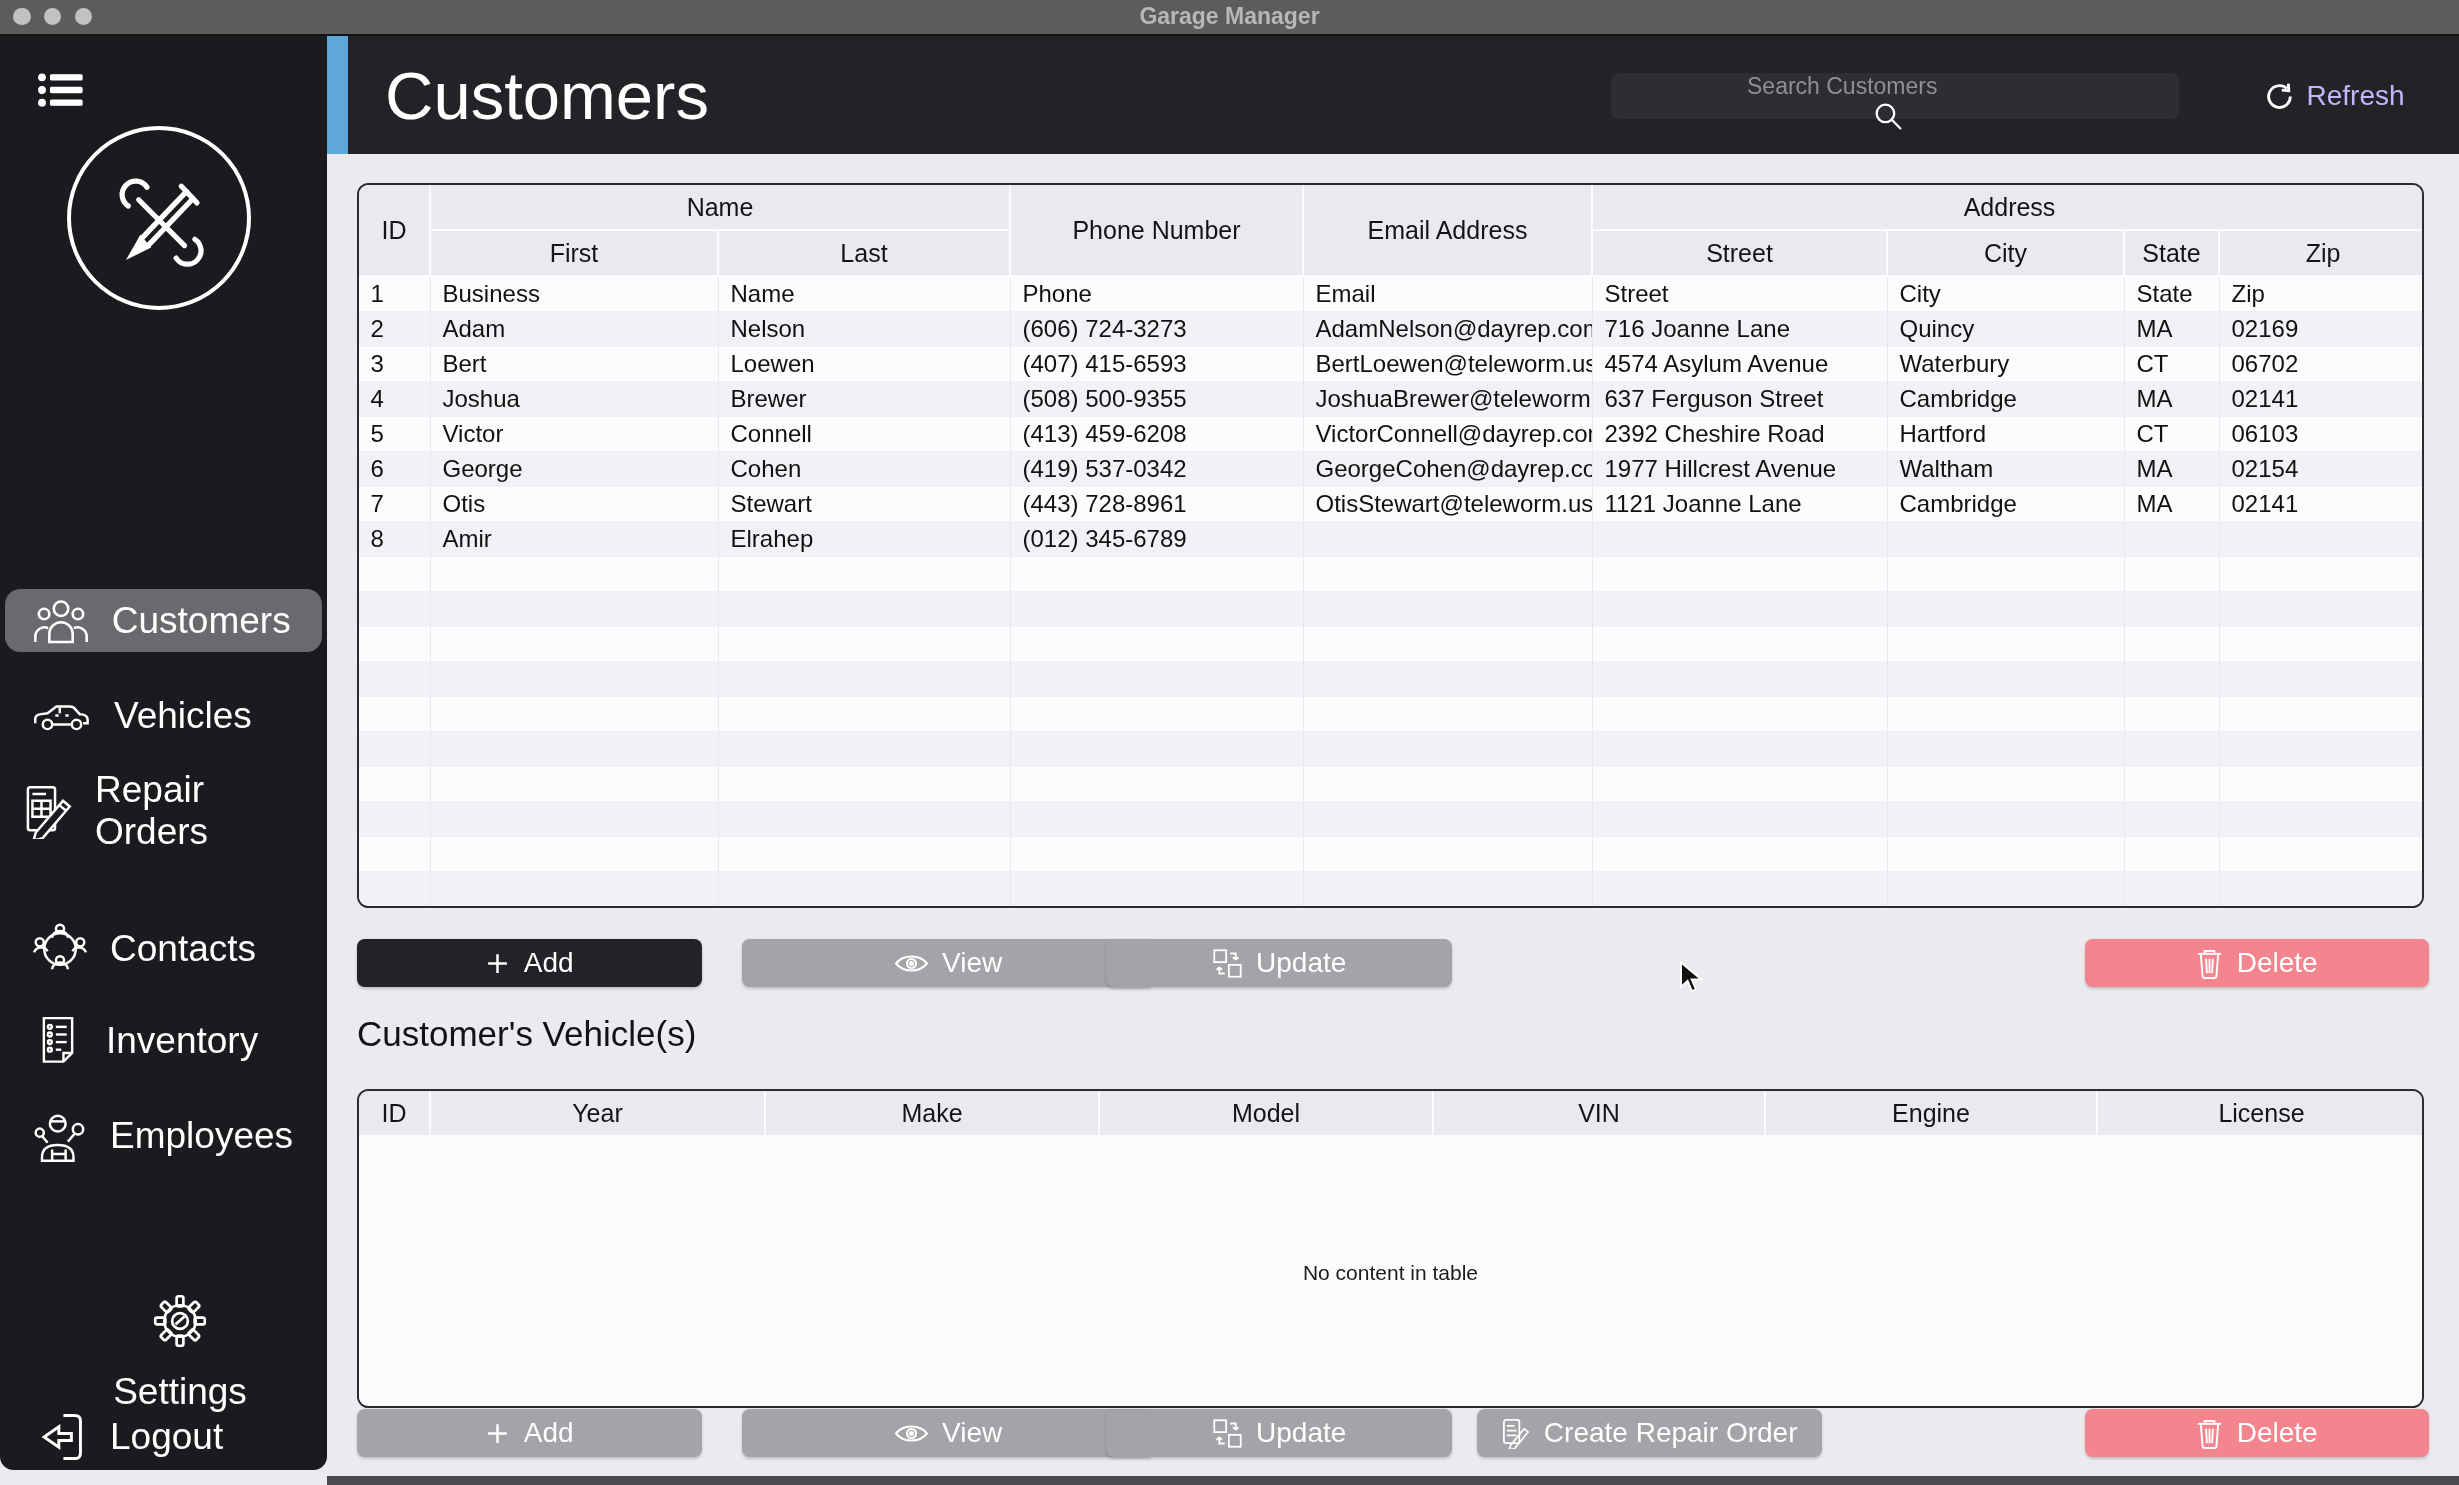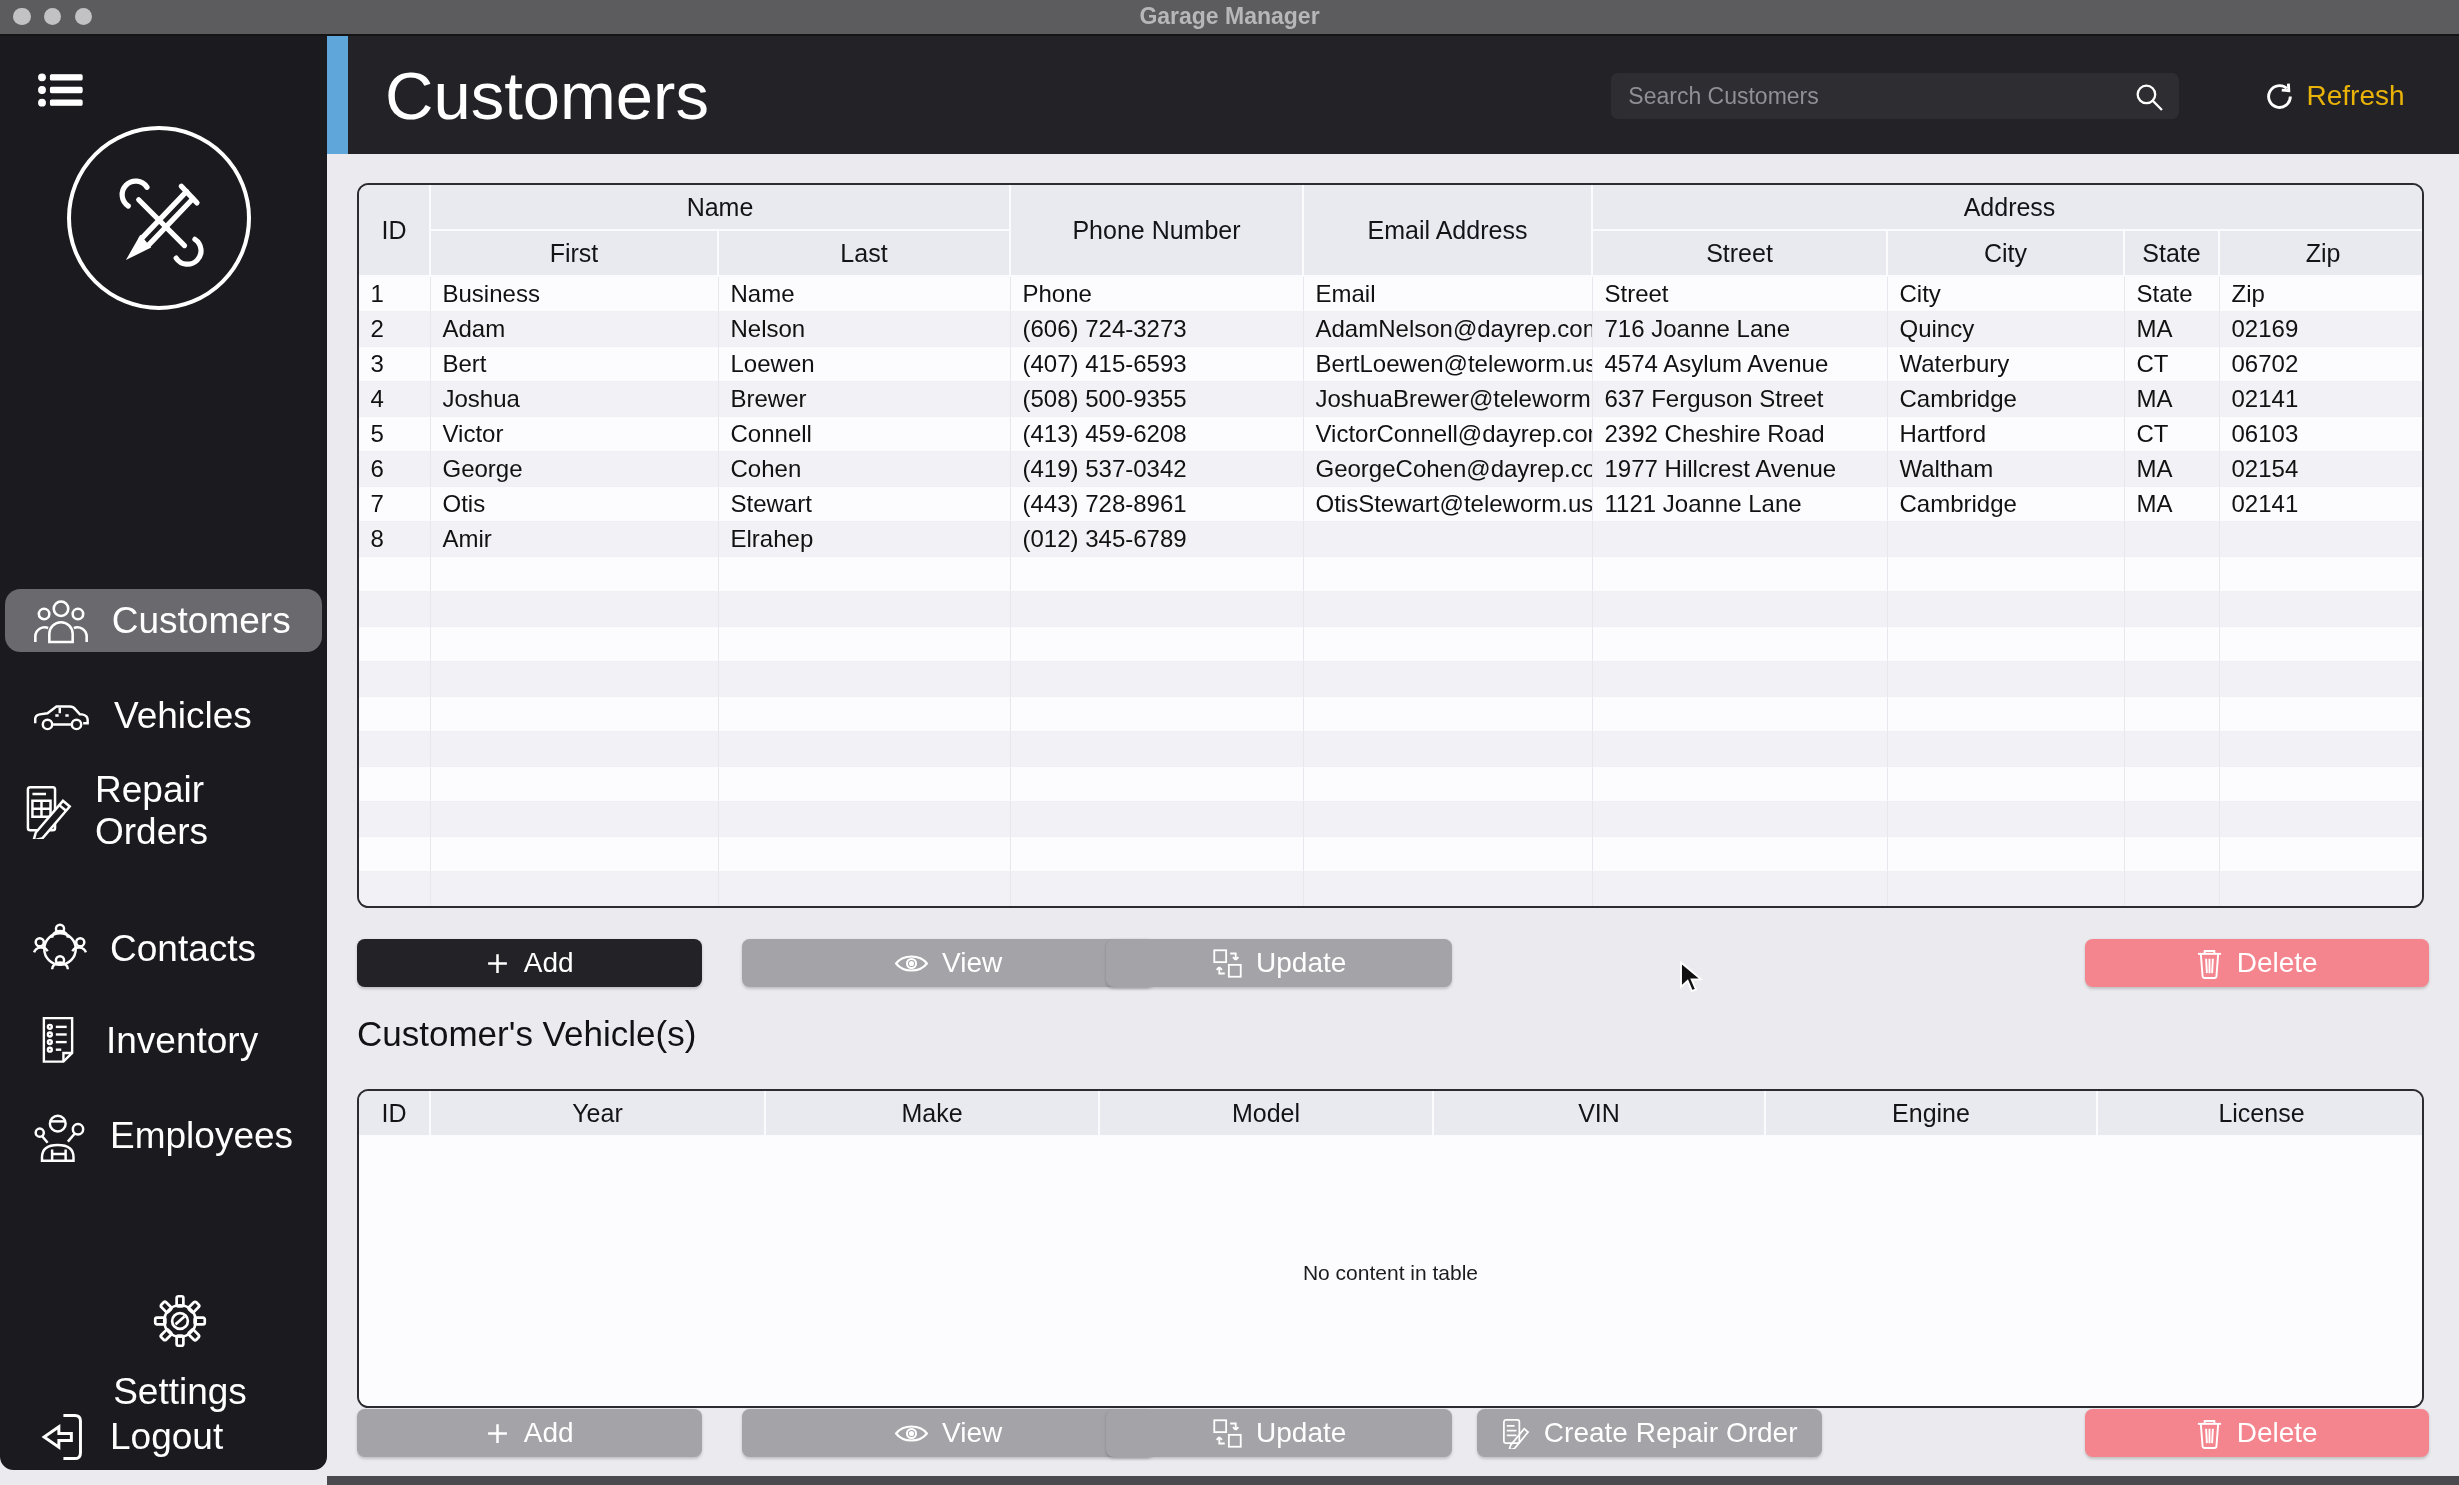--- a/index.html
+++ b/index.html
@@ -26,28 +26,28 @@
   .nav-item svg { flex:0 0 auto; }
   .nav-item.active { left:4.8px; width:317px; height:63px; background:#6a696e; border-radius:15.4px; padding-left:28px; }
 
   
   .main { position:absolute; left:327px; top:36px; width:2133px; height:1450px; }
   .page-header { position:absolute; left:0; top:0; width:2133px; height:118px; background:#232227; }
   .accent { position:absolute; left:0; top:0; width:21px; height:118px; background:#5fa7db; }
   .page-title { position:absolute; left:58px; top:50%; transform:translateY(-50%);
                 color:#fff; font-size:67px; font-weight:400; }
   .search { position:absolute; left:1284px; top:37px; width:568px; height:46px;
-            background:#2e2d32; border-radius:6.7px; display:flex; align-items:center; }
+            background:#2e2d32; border-radius:6.7px; display:flex; align-items:center;flex-direction:column; }
   .search input { flex:1; height:100%; background:transparent; border:none; outline:none;
             padding:0 17.3px; color:#e8e8ea; font-size:23px; font-family:"Liberation Sans",sans-serif; }
   .search input::placeholder { color:#8f8f95; }
   .search .mag { margin-right:15.4px; display:flex; }
   .refresh { position:absolute; left:1937px; top:35px; height:50px; display:flex; align-items:center;
              gap:11.5px; background:transparent; border:none; cursor:pointer; }
-  .refresh span { color:#eab308; font-size:28px;text-align:center; }
+  .refresh span { color:#c4b5fd; font-size:28px;text-align:center; }
 
   .content { position:absolute; left:0; top:118px; width:2133px; height:1332px; }
 
   
   .tblbox { position:absolute; left:30px; width:2067px; background:#fcfcfe;
             border:2.9px solid #2c2c30; border-radius:11.5px; overflow:hidden; }
   #customers-box { top:29px; height:725px; }
   table { width:100%; border-collapse:separate; border-spacing:0; table-layout:fixed; }
   th { background:#e9e9f0; font-weight:400; font-size:25px; color:#141417;
        border-right:2.9px solid #fbfbfd; border-bottom:2.9px solid #fbfbfd; height:46px; text-align:center; }

